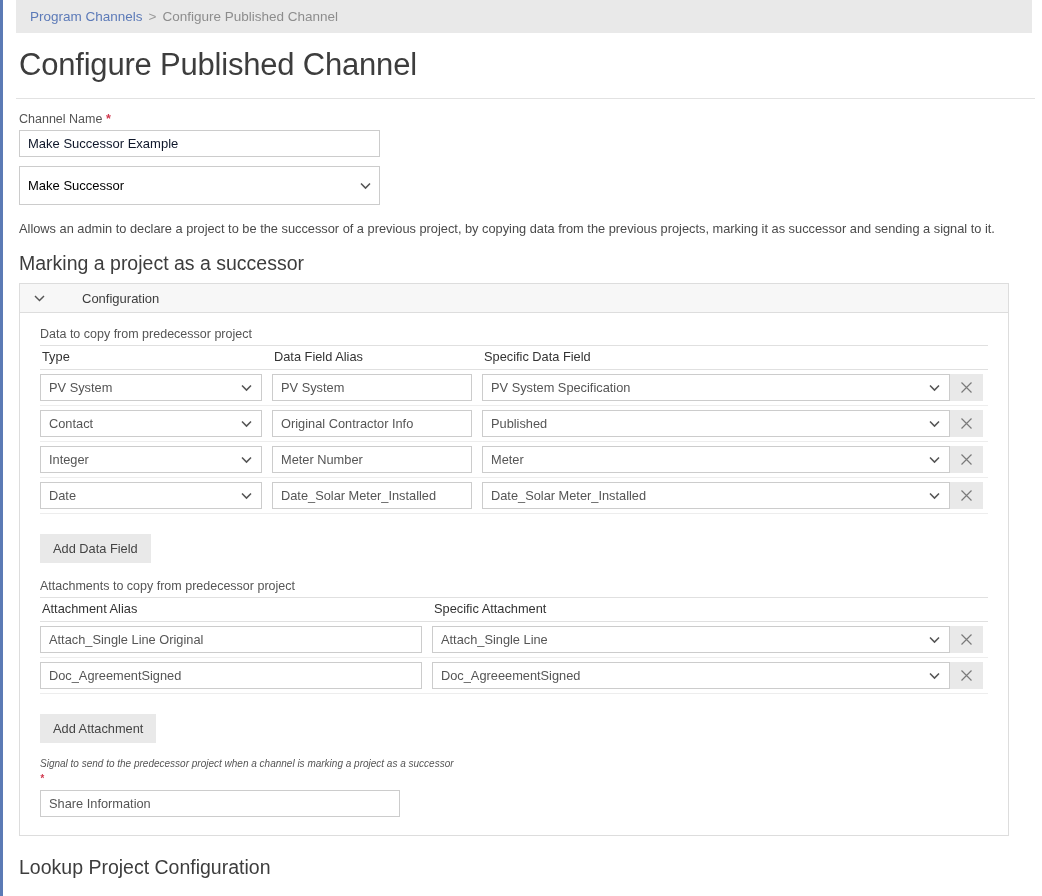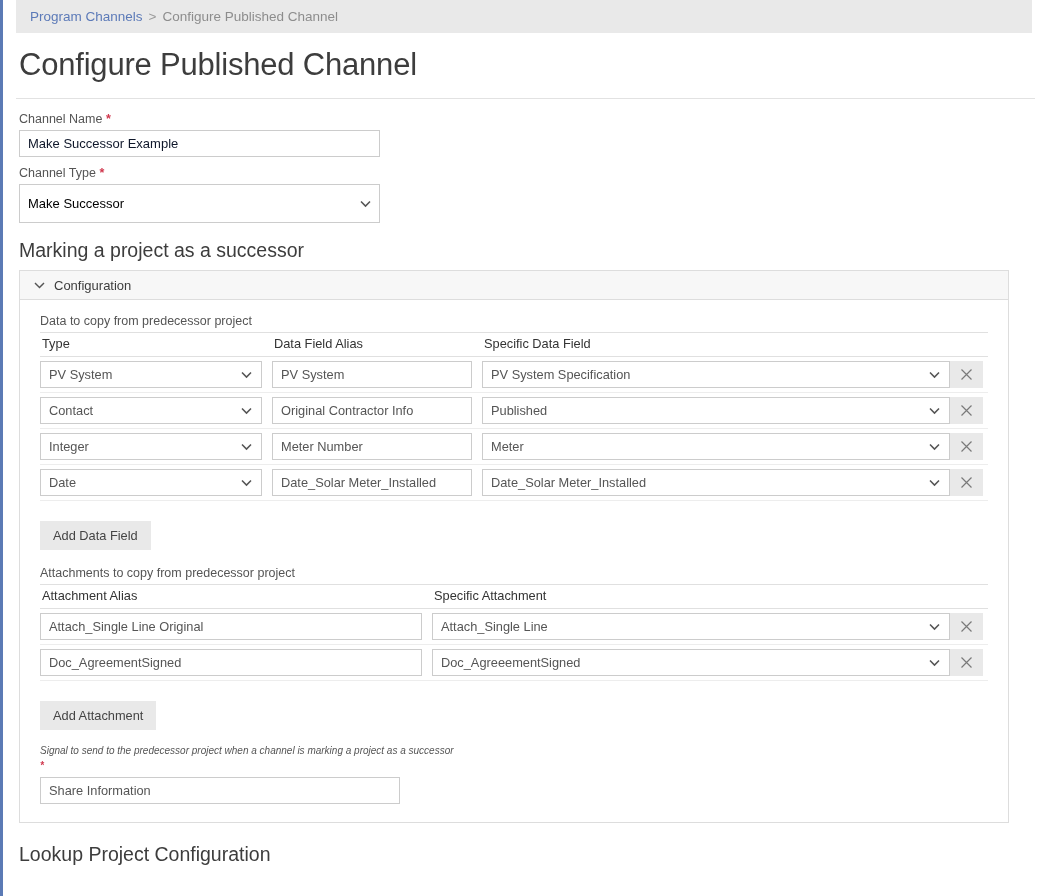--- a/index.html
+++ b/index.html
@@ -145,20 +145,21 @@
     background: #ffffff;
   }
   .panel-head {
     height: 29px;
     background: #f7f7f7;
     border-bottom: 1px solid #dddddd;
     display: flex;
     align-items: center;
     padding-left: 14px;
     cursor: pointer;
+    gap: 28px;
   }
   .panel-head .chev-static { margin-right: 9px; line-height: 0; }
   .panel-title {
     font-size: 13px;
     color: #3d3d3d;
   }
   .panel-body { padding: 14px 20px 18px 20px; }
 
   .group-caption {
     font-size: 12.5px;
@@ -287,36 +288,33 @@
   <div class="form-top">
 
     <div class="field-label">
       <span>Channel Name</span>
       <span class="req">*</span>
     </div>
     <input class="text-input" type="text" value="Make Successor Example" style="">
 
     <div class="spacer-8"></div>
 
-    <div class="field-label">
-      <span>Channel Type</span>
-      <span class="req">*</span>
-    </div>
     <div class="select-wrap">
       <div class="select-input">
         <span>Make Successor</span>
       </div>
       <span class="chev">
         <svg width="11" height="7" viewBox="0 0 11 7">
             <path d="M1 1 L5.5 5.6 L10 1" fill="none" stroke="#555" stroke-width="1.5"></path>
           </svg>
       </span>
     </div>
   </div>
 
+  <div class="desc-text">Allows an admin to declare a project to be the successor of a previous project, by copying data from the previous projects, marking it as successor and sending a signal to it.</div>
 
   <h2 class="section-h2">Marking a project as a successor</h2>
 
   <section class="panel">
     <div class="panel-head">
       <span class="chev-static">
         <svg width="11" height="7" viewBox="0 0 11 7">
             <path d="M1 1 L5.5 5.6 L10 1" fill="none" stroke="#555" stroke-width="1.4"></path>
           </svg>
       </span>

